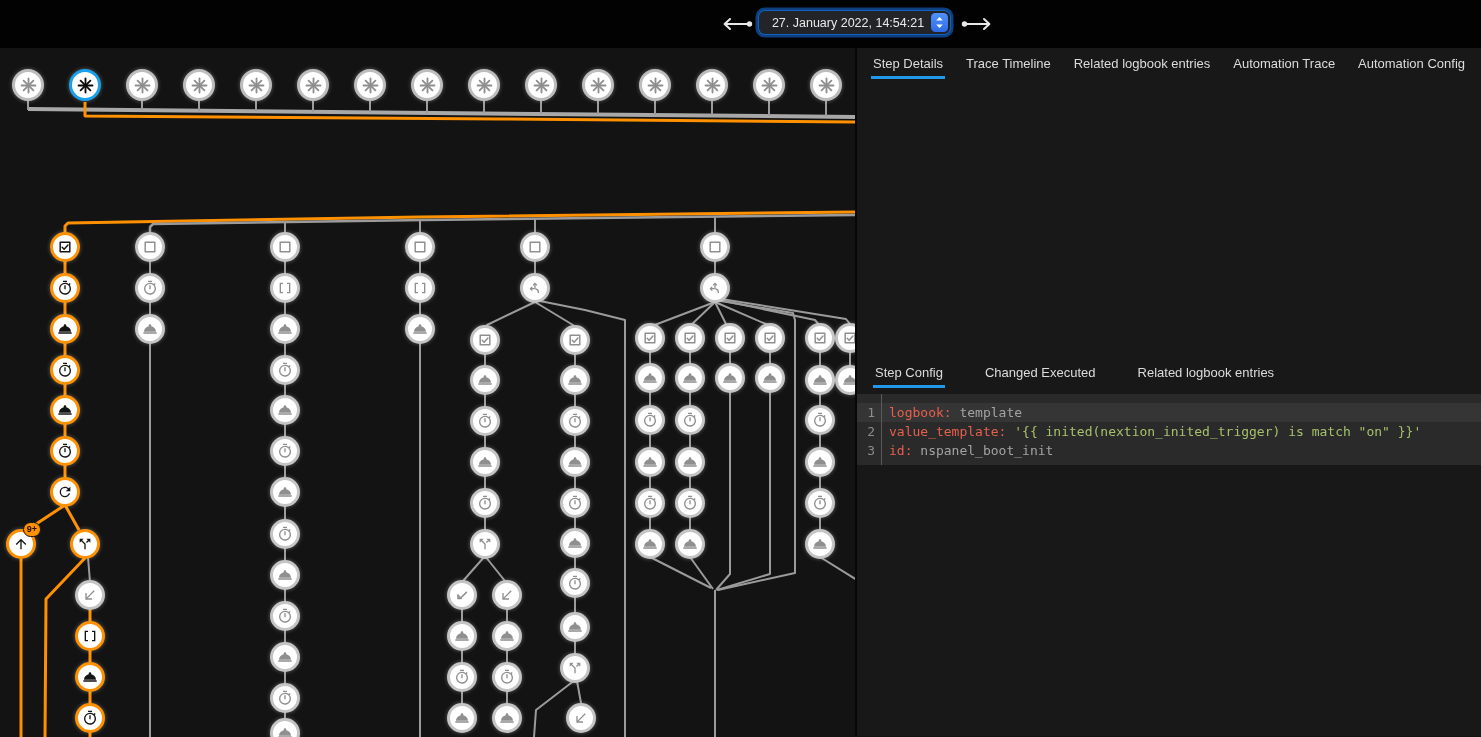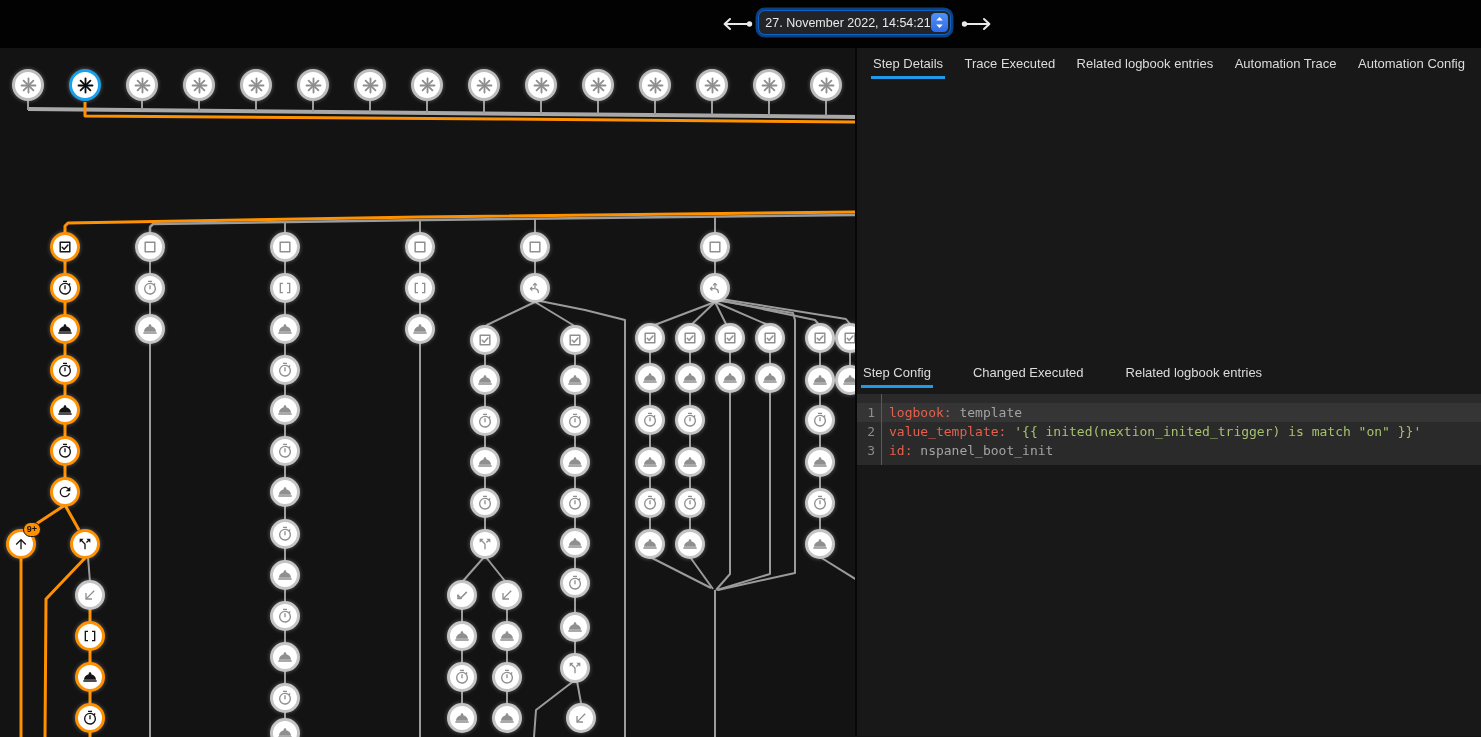--- a/index.html
+++ b/index.html
@@ -28,21 +28,21 @@
   .v-t  {border-color:#bdbdbd;color:#8e8e8e;}
   .v-sel{border-color:#18a0ec;color:#0b0b0b;}
   .v-a  {border-color:#ff9101;color:#141414;}
   .v-g  {border-color:#c4c4c4;color:#8f8f8f;}
   .badge{position:absolute;top:-10px;right:-8px;background:#ff9101;color:#211000;font-size:9px;
          font-weight:bold;border-radius:9px;padding:2px 3px;line-height:1;border:1px solid #131313;}
 
   
   .panel{position:absolute;left:855px;top:47px;width:626px;height:689px;background:#181818;
          border-left:2px solid #070707;box-sizing:border-box;z-index:20;}
-  .tabbar{height:32px;display:flex;align-items:flex-end;padding:0 4px;}
+  .tabbar{height:32px;display:flex;align-items:flex-end;padding:0 16px;}
   .tabbar.spread{justify-content:space-between;padding:0 14px;}
   .tabbar.leftrow{gap:38px;}
   .tab{background:none;border:none;padding:0;cursor:pointer;}
   .tab span{display:inline-block;padding:6px 2px 8px;font-size:13px;color:#dcdcdc;white-space:nowrap;}
   .tab.active span{border-bottom:3px solid #2299e8;padding-bottom:5px;}
   .pcontent{padding:24px 17px;font-size:15px;color:#ececec;}
   .panel-bottom{position:absolute;left:0;right:0;top:309px;bottom:0;}
 
   
   .code{margin-top:6px;background:#2a2a2a;padding:9px 0 5px;position:relative;
@@ -695,21 +695,21 @@
 <div class="topbar">
   <button class="nav-btn prev">
     <span>
       <svg width="36" height="16" viewBox="0 0 36 16">
         <path d="M31 8H7M12 3L6.6 8L12 13" stroke="#e8e8e8" stroke-width="2" fill="none" stroke-linecap="round" stroke-linejoin="round"></path>
         <circle cx="31.5" cy="8" r="2.7" fill="#e8e8e8"></circle>
       </svg>
     </span>
   </button>
   <div class="runselect">
-    <span class="val">27. November 2022, 14:54:21</span>
+    <span class="val">27. January 2022, 14:54:21</span>
     <span class="stepper">
       <svg width="9" height="13" viewBox="0 0 9 13">
         <path d="M4.5 1L7.8 4.6H1.2Z" fill="#fff"></path>
         <path d="M4.5 12L1.2 8.4h6.6Z" fill="#fff"></path>
       </svg>
     </span>
   </div>
   <button class="nav-btn next">
     <span>
       <svg width="36" height="16" viewBox="0 0 36 16">
@@ -717,21 +717,21 @@
         <circle cx="4.5" cy="8" r="2.7" fill="#e8e8e8"></circle>
       </svg>
     </span>
   </button>
 </div>
 
 <div class="panel">
 
   <div class="tabbar spread">
     <button class="tab active"><span>Step Details</span></button>
-    <button class="tab"><span>Trace Executed</span></button>
+    <button class="tab"><span>Trace Timeline</span></button>
     <button class="tab"><span>Related logbook entries</span></button>
     <button class="tab"><span>Automation Trace</span></button>
     <button class="tab"><span>Automation Config</span></button>
   </div>
 
 
   <div class="panel-bottom">
     <div class="tabbar leftrow">
       <button class="tab active"><span>Step Config</span></button>
       <button class="tab"><span>Changed Executed</span></button>

